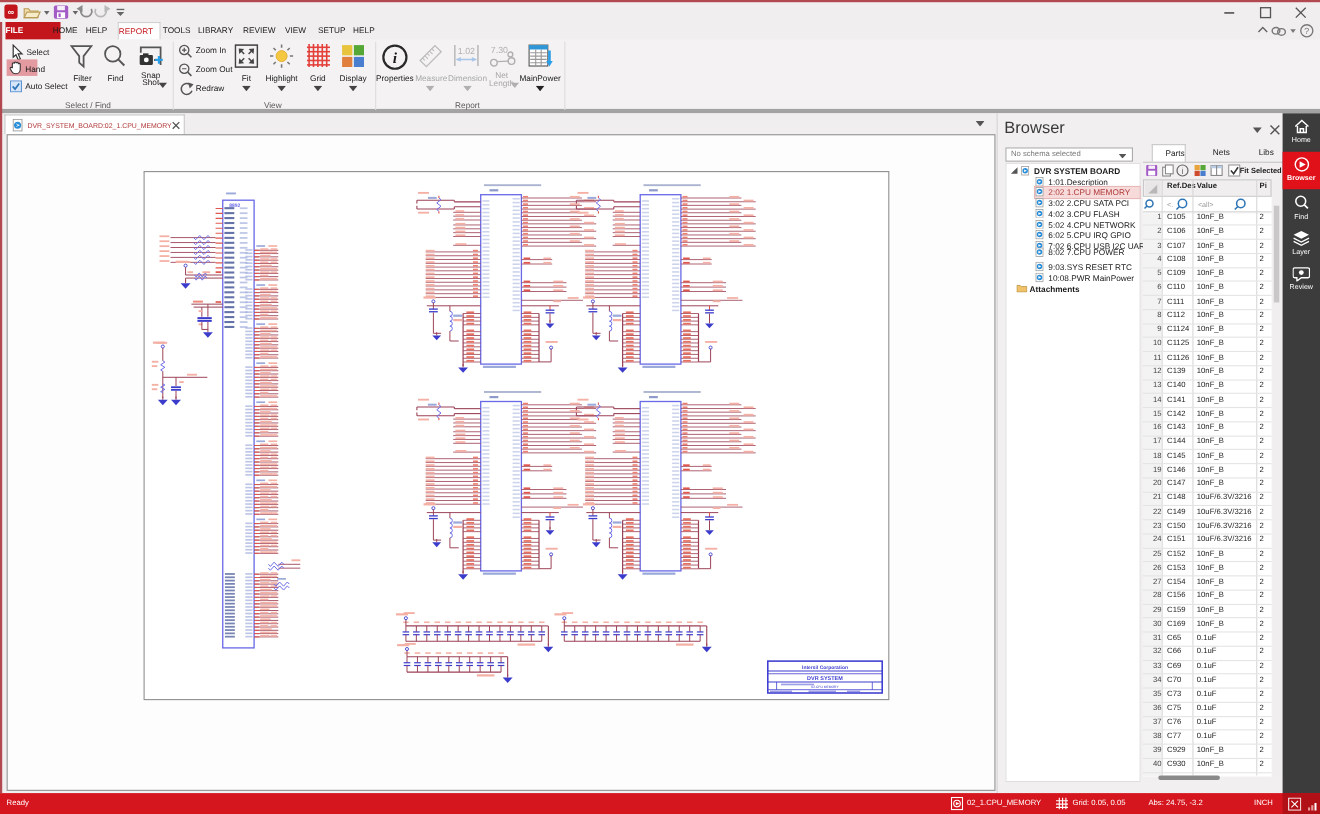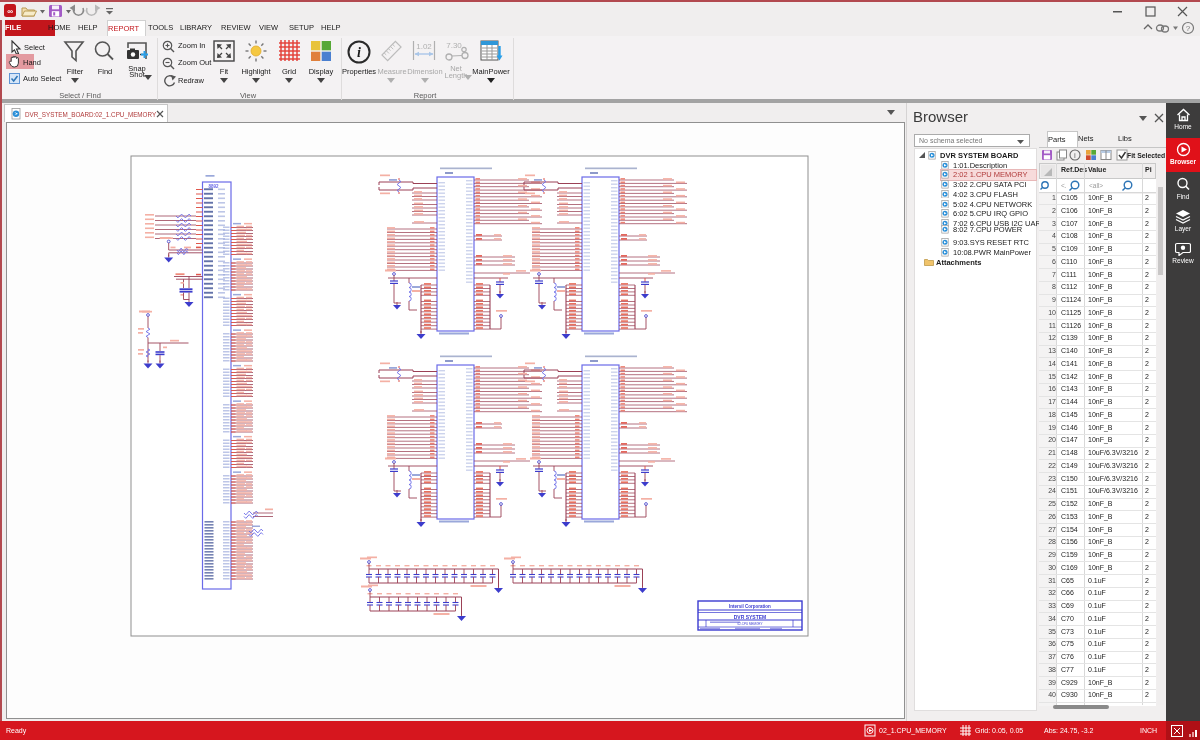--- a/index.html
+++ b/index.html
@@ -16,21 +16,21 @@
 #dtab{position:absolute;left:4px;top:1px;width:164px;height:18px;background:#fff;border:1px solid #c6c6c6;border-bottom:none}
 #dtab .txt{position:absolute;left:20px;top:5.5px;font-size:6.3px;color:#b03a3a;white-space:nowrap}
 #canvas{position:absolute;left:6px;top:122px;width:899px;height:597px;background:#fdfdfd;border:1px solid #909090;overflow:hidden}
 #browser{position:absolute;left:906px;top:103px;width:260px;height:619px;background:#f1efef;border-left:1px solid #d5d3d3}
 #bheader{position:absolute;left:6px;top:5px;font-size:15px;color:#3a3a3a}
 #combo{position:absolute;left:7px;top:31px;width:116px;height:13px;background:#fff;border:1px solid #ababab;font-size:7px;color:#777;line-height:12px;padding-left:4px}
 #treebox{position:absolute;left:7px;top:45px;width:123px;height:563px;background:#fff;border:1px solid #e0dede}
 .titem{position:absolute;height:9.7px;font-size:7.5px;color:#1a1a1a;white-space:nowrap;display:flex;gap:2px}
 .titem.sel{background:#f7dbdb;color:#b03a3a;outline:1px solid #e8b8b8;width:95px}
 .ticon{display:inline-block;width:10px;height:10px}
-.ptab{position:absolute;top:28px;height:16px;font-size:7.5px;color:#222;text-align:left;line-height:16px}
+.ptab{position:absolute;top:28px;height:16px;font-size:7.5px;color:#222;text-align:right;line-height:16px}
 #parts-table{position:absolute;left:132px;top:0px;width:128px;height:619px}
 .trow{position:absolute;left:0;width:117px;height:12.75px;border-bottom:1px solid #e4e4e4;font-size:7px;color:#222}
 .trow div{position:absolute;top:1.5px}
 .c0{left:0;width:17px;text-align:right;color:#444}
 .c1{left:22px}
 .c2{left:49px}
 .c3{left:100px;width:10px;text-align:right}
 #sidebar{position:absolute;left:1166px;top:103px;width:34px;height:619px;background:#3d3c3c}
 .sbitem{position:absolute;left:0;width:34px;text-align:center;color:#fff;font-size:6.5px}
 #statusbar{position:absolute;left:0;top:721px;width:1200px;height:19px;background:#d6161e;color:#fff;font-size:7px}

